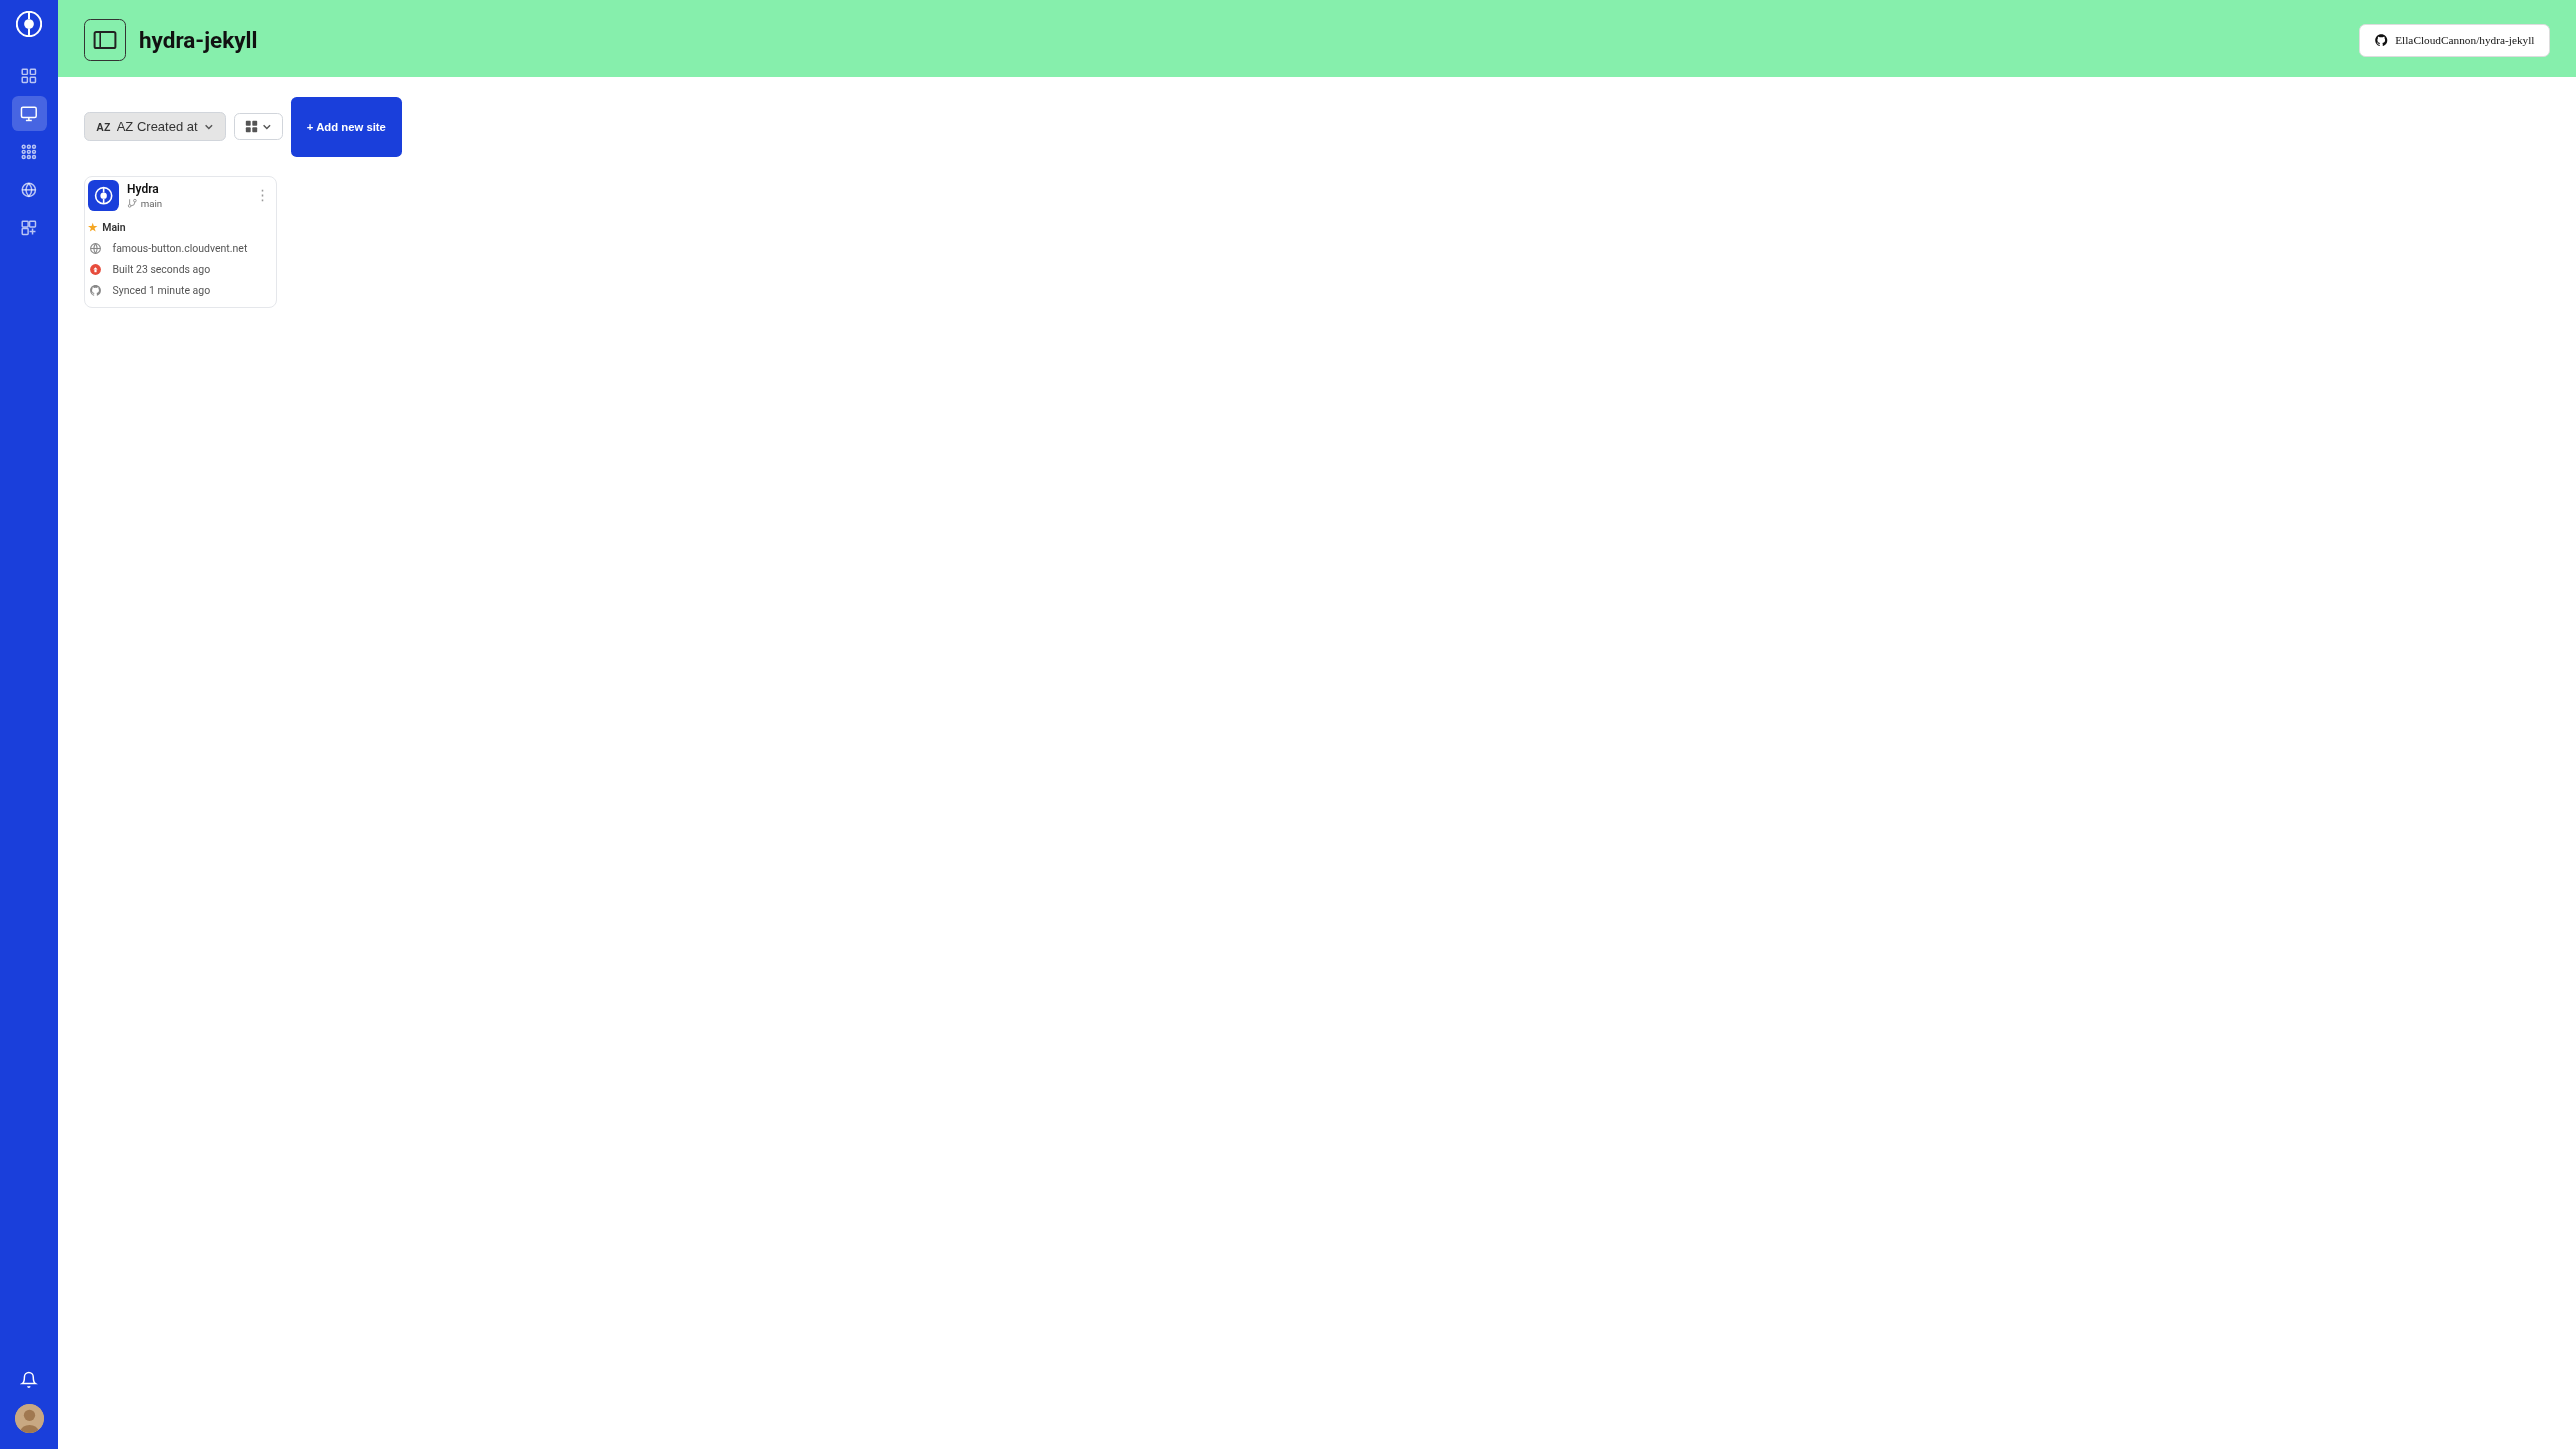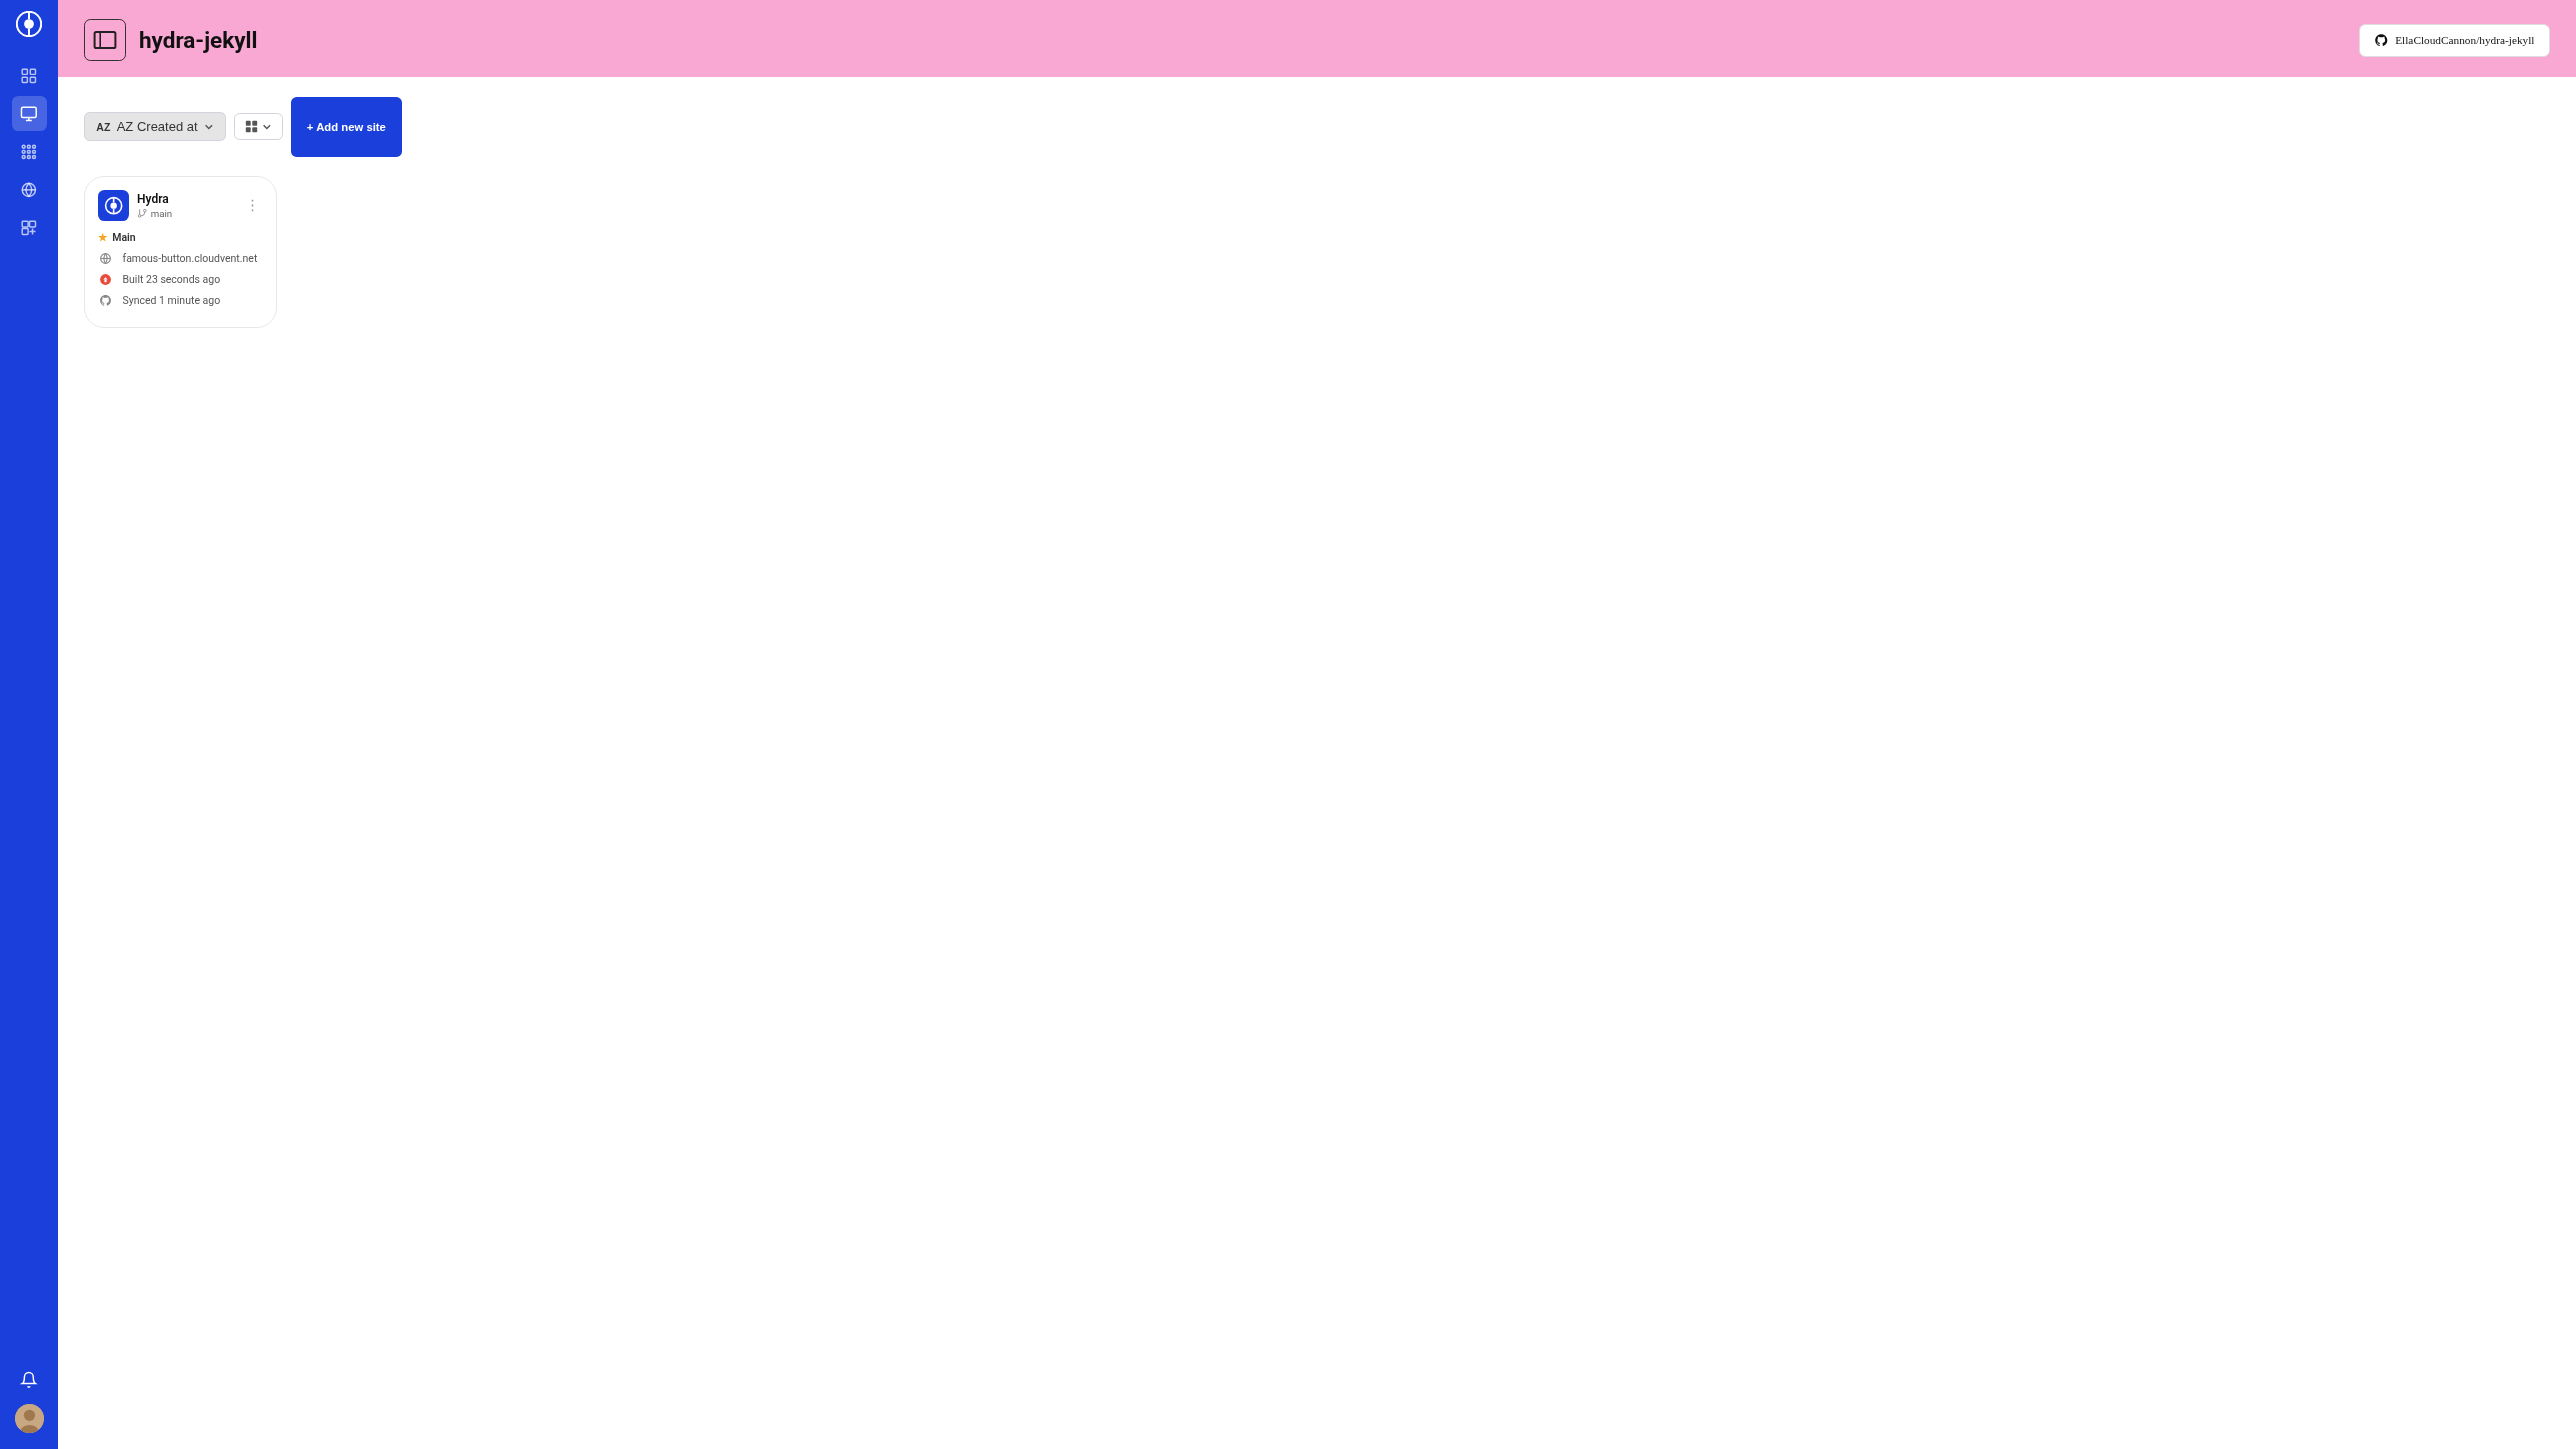--- a/index.html
+++ b/index.html
@@ -95,21 +95,21 @@
     .main {
       flex: 1;
       display: flex;
       flex-direction: column;
       overflow: hidden;
     }
 
     
     .header {
       padding: 19.3px 26px 0 26px;
-      background: #f9a8d4;
+      background: #86efac;
     }
 
     .header-top {
       display: flex;
       align-items: center;
       justify-content: space-between;
       margin-bottom: 16px;
     }
 
     .project-title {
@@ -257,22 +257,22 @@
 
     
     .sites-grid {
       display: grid;
       grid-template-columns: repeat(auto-fill, minmax(193px, 193px));
       gap: 13px;
     }
 
     .site-card {
       border: 1.2px solid #e5e7eb;
-      border-radius: 20px;
-      padding: 13px;
+      border-radius: 8px;
+      padding: 3px;
       background: #fff;
       cursor: pointer;
     }
 
     .site-card-header {
       display: flex;
       align-items: center;
       justify-content: space-between;
       margin-bottom: 9.7px;
     }

